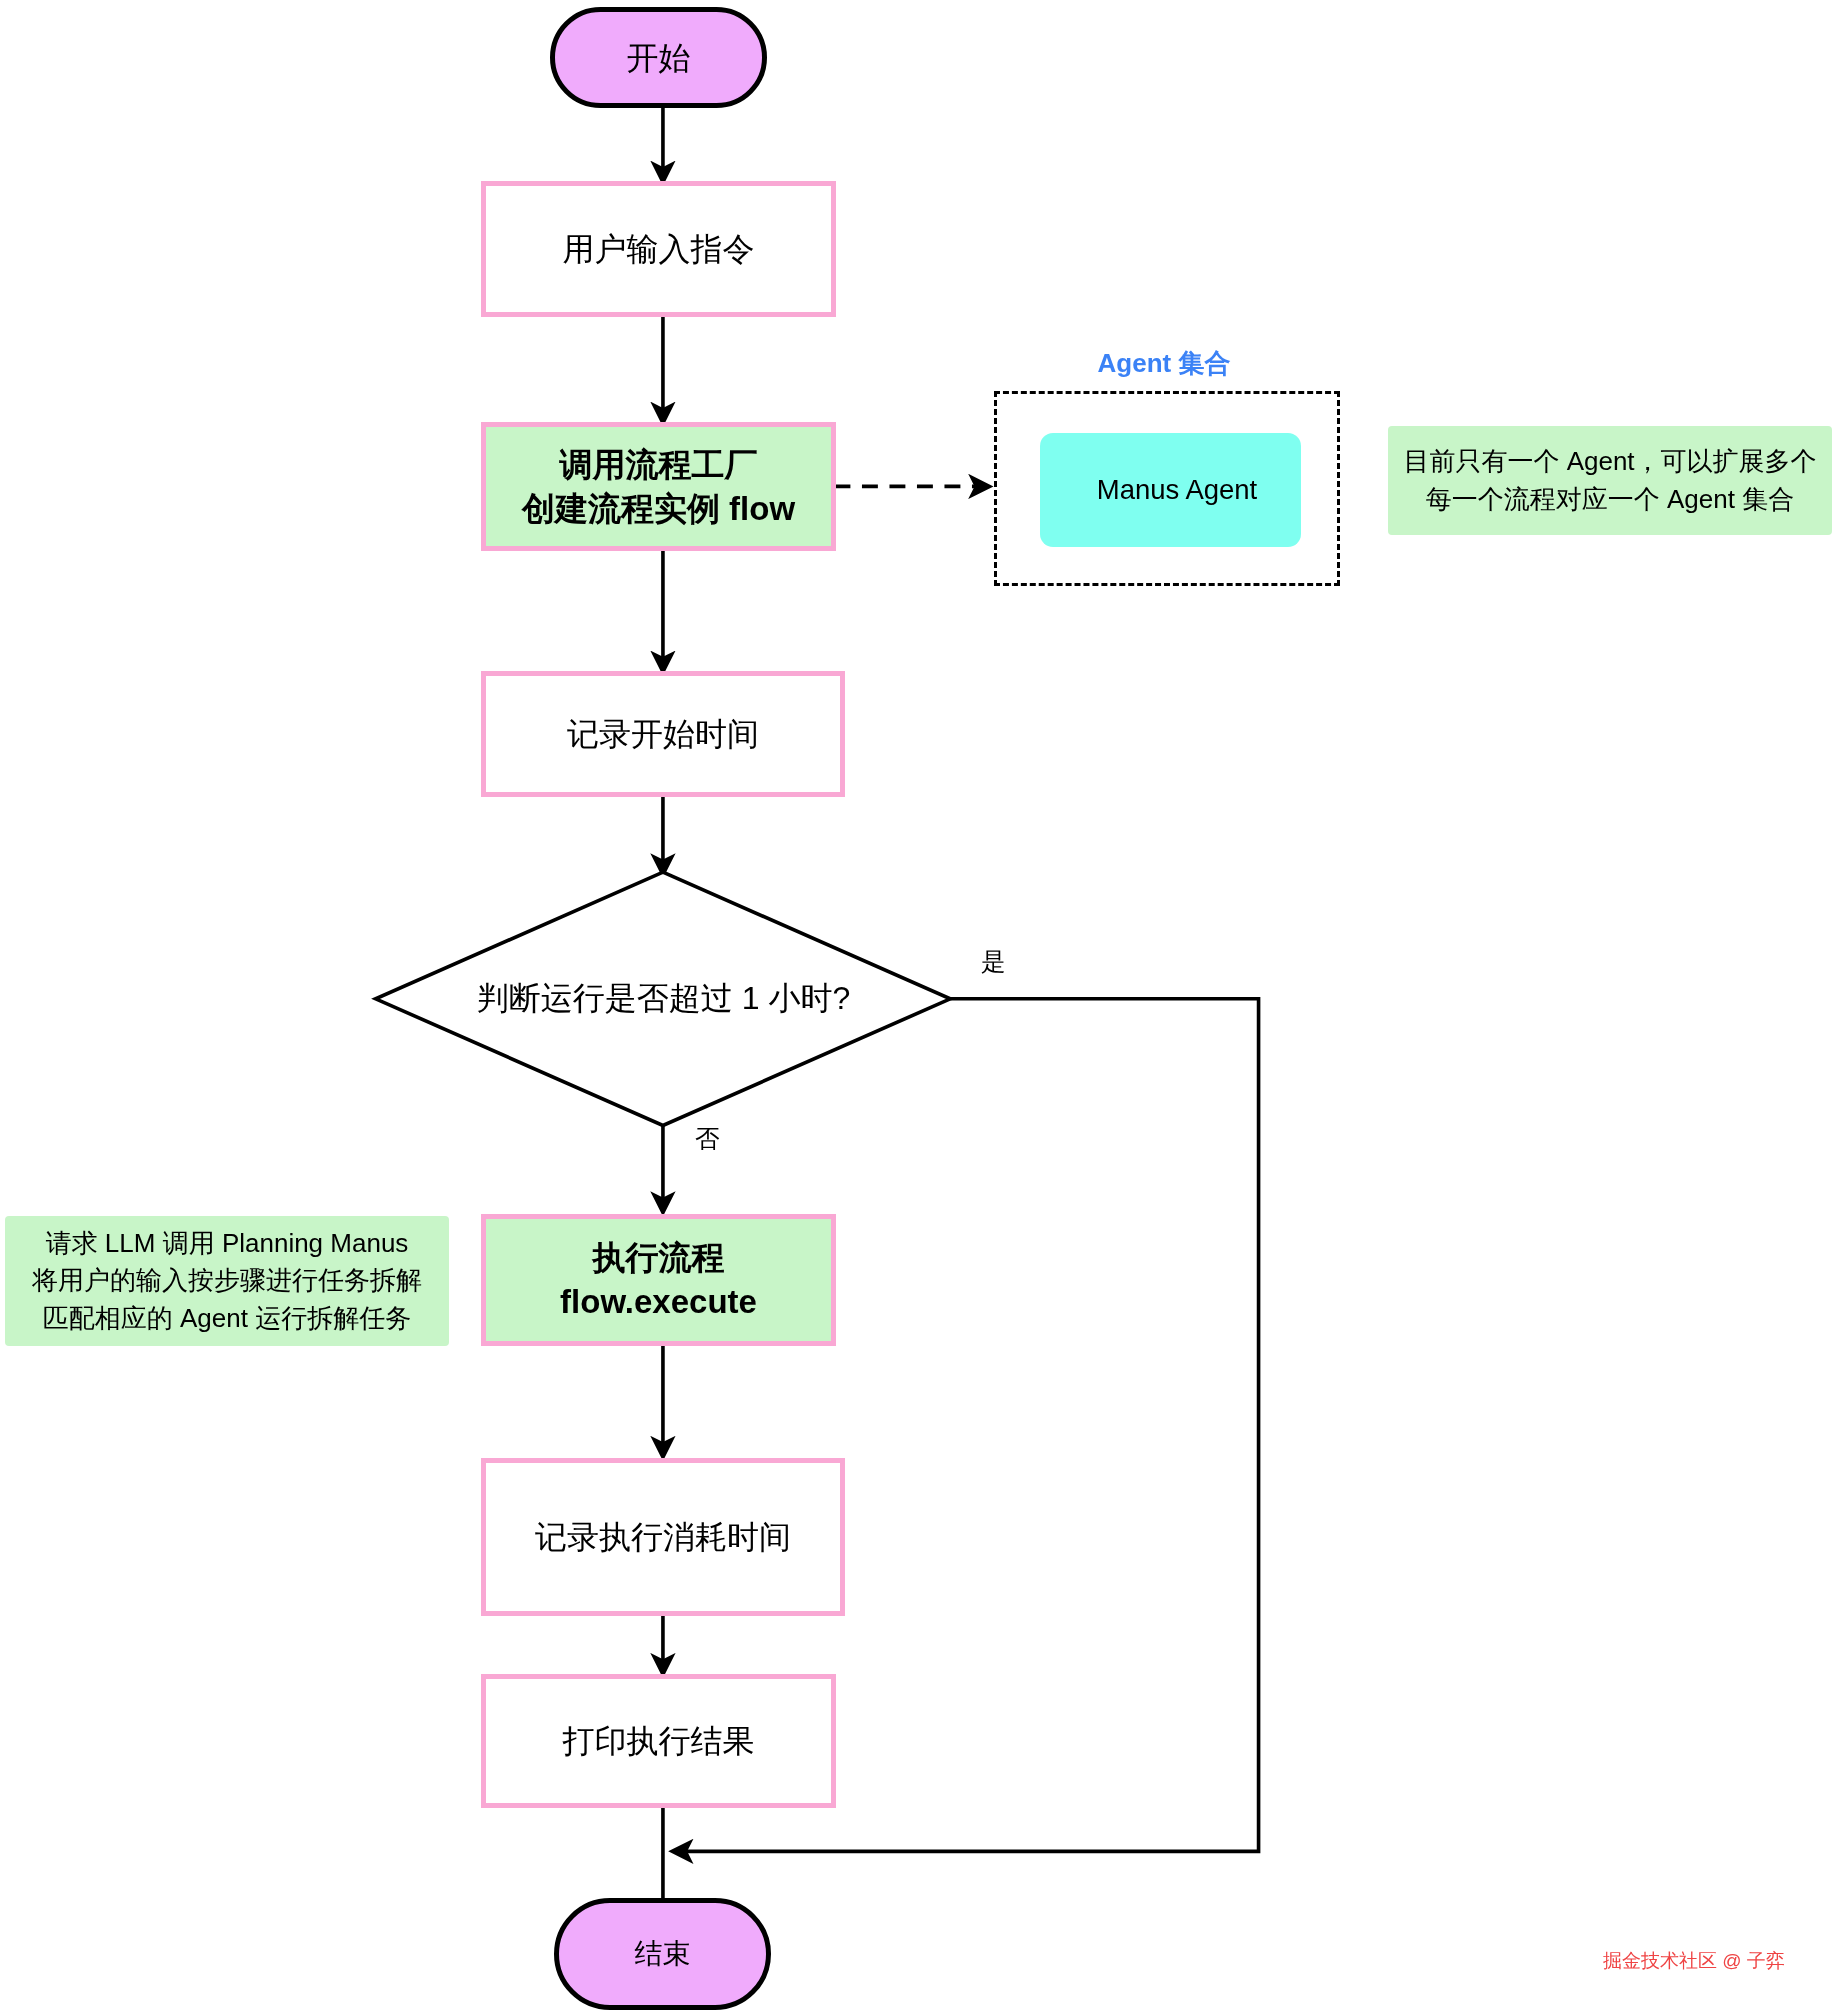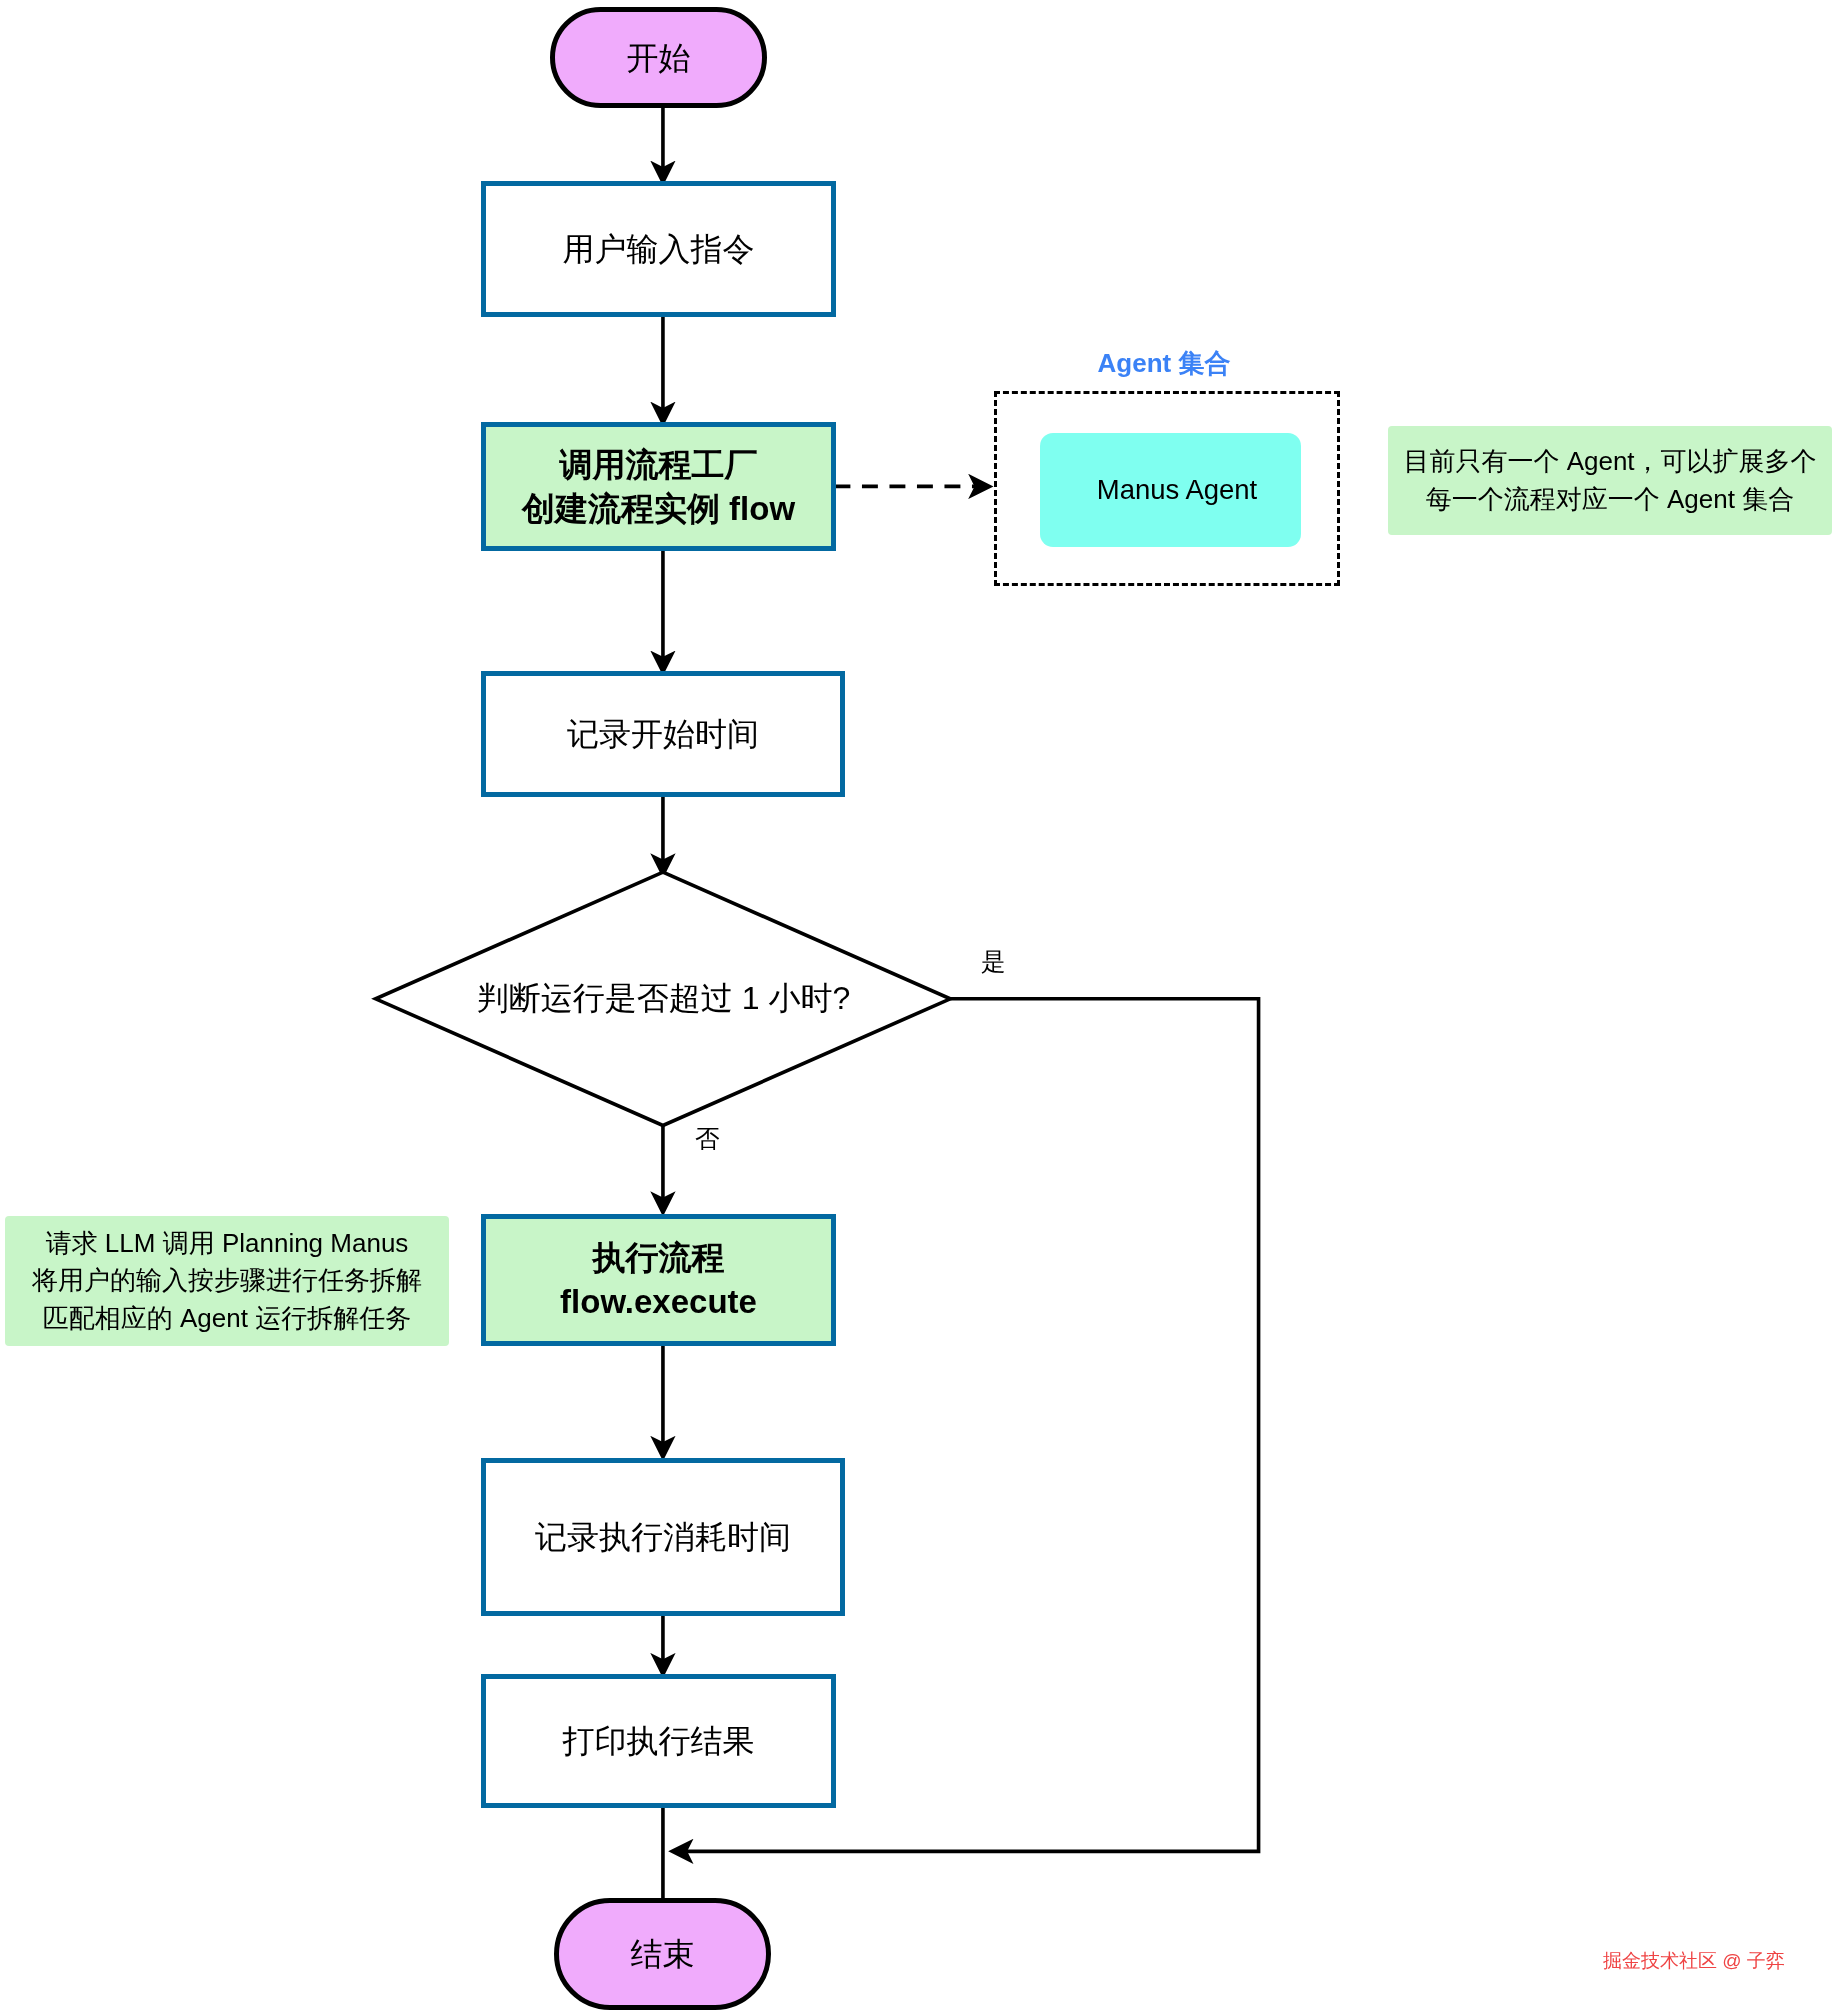--- a/index.html
+++ b/index.html
@@ -35,23 +35,23 @@
     color: #000000;
     line-height: 1.32;
   }
   .terminator {
     border: 5px solid #000000;
     border-radius: 65px;
     background: #f0abfc;
     font-size: 29px;
   }
   .terminator.start { font-size: 32px; }
-  .terminator.end   { font-size: 32px; text-align: center; }
+  .terminator.end   { font-size: 28px; text-align: center; }
   .process {
-    border: 5px solid #0369a1;
+    border: 5px solid #f9a8d4;
     background: #ffffff;
     font-size: 32px;
   }
   .process.highlight {
     background: #c8f5c8;
     font-weight: bold;
     font-size: 33px;
   }
   .note {
     position: absolute;

